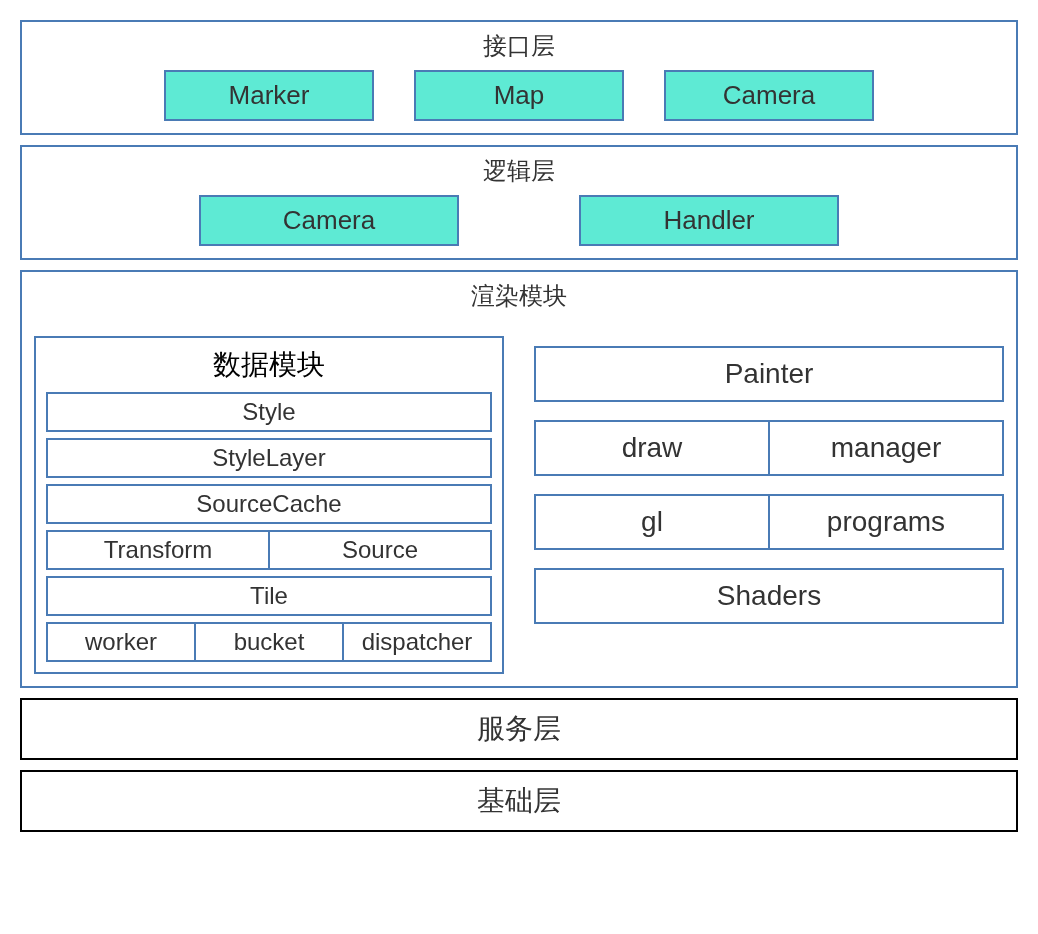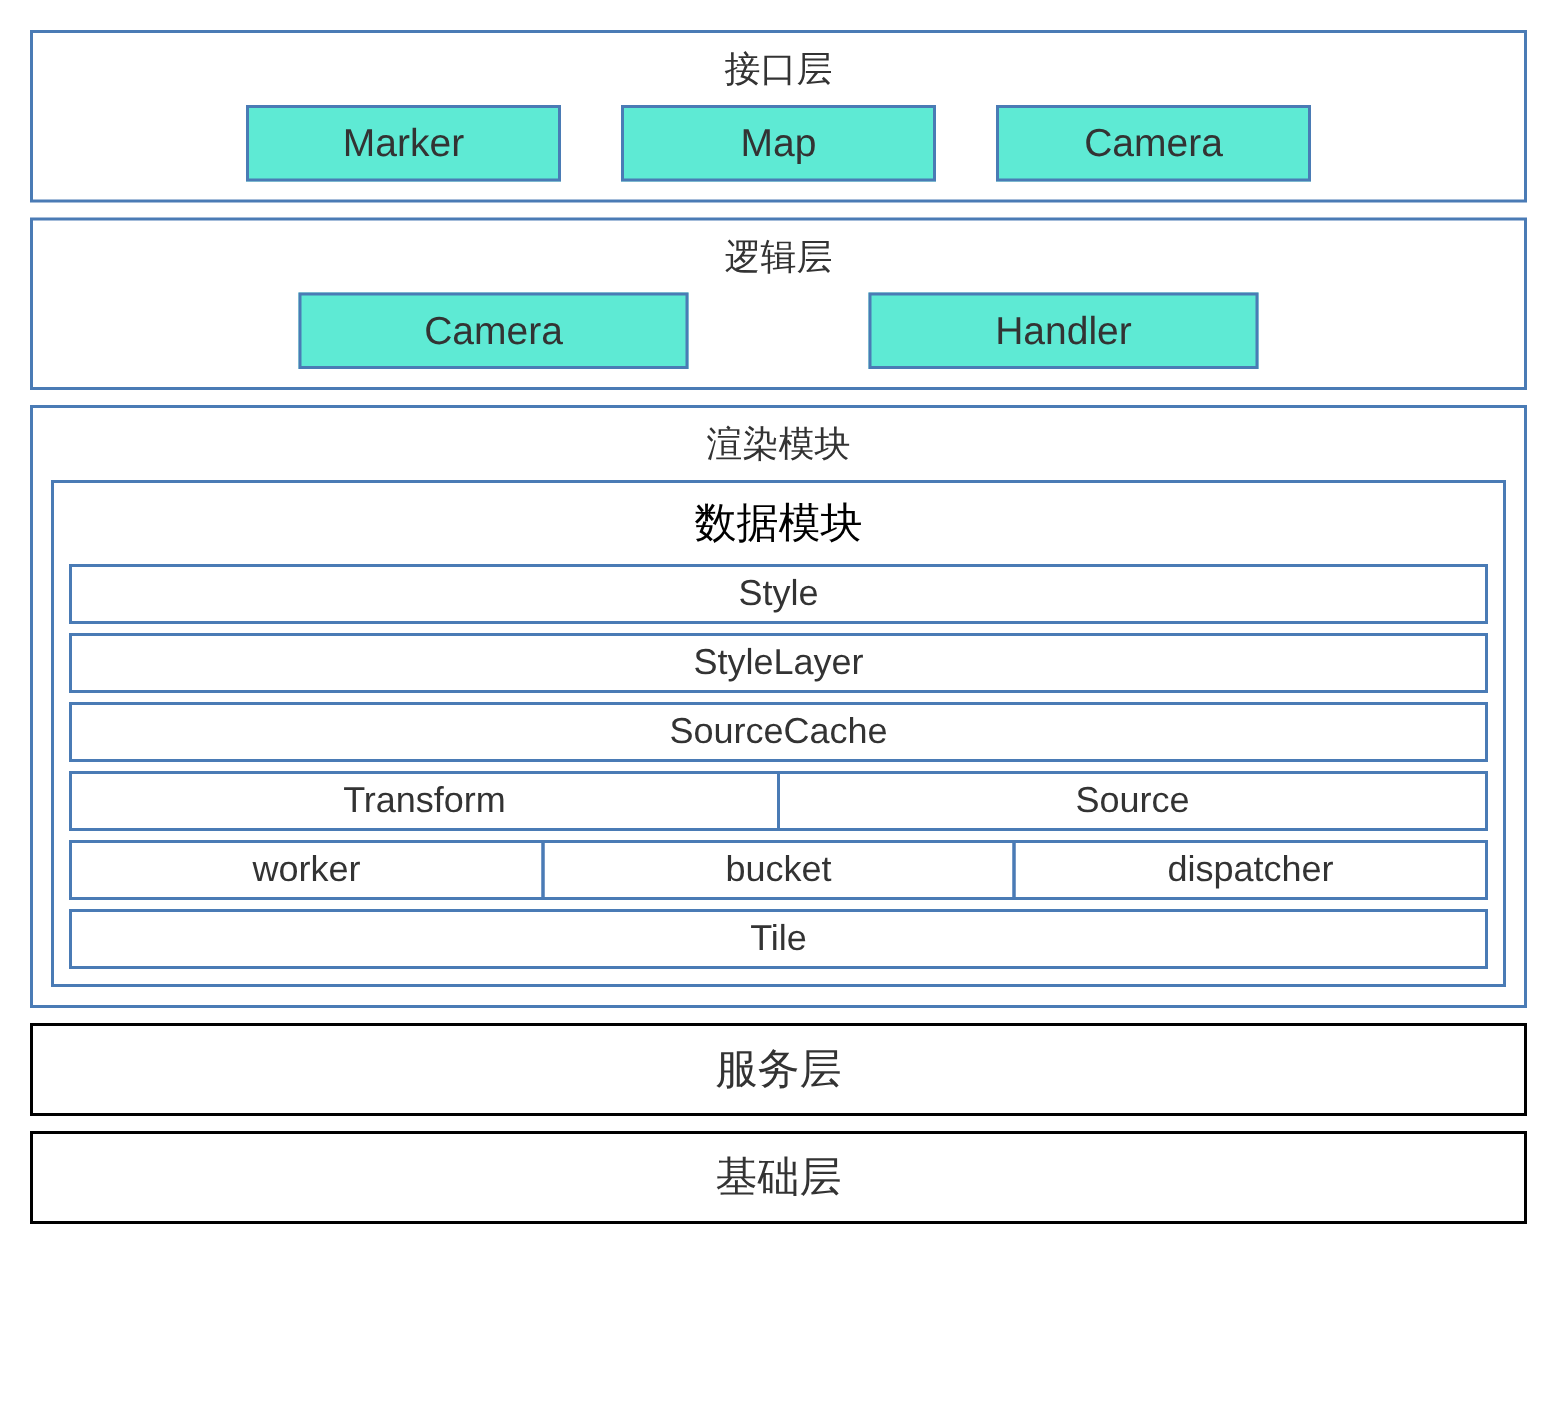--- a/index.html
+++ b/index.html
@@ -43,20 +43,21 @@
     }
     .box-logic {
       width: 260px;
     }
     .render-cols {
       display: flex;
       gap: 30px;
     }
     .render-col {
       flex: 1;
+      margin-top: 16px;
     }
     .data-module {
       border: 2px solid #4a7bb5;
       padding: 8px 10px 10px 10px;
     }
     .data-title {
       text-align: center;
       font-size: 28px;
       font-weight: 400;
       margin-bottom: 8px;
@@ -145,27 +146,39 @@
           <div class="data-box">StyleLayer</div>
         </div>
         <div class="data-row">
           <div class="data-box">SourceCache</div>
         </div>
         <div class="data-row">
           <div class="data-box">Transform</div>
           <div class="data-box">Source</div>
         </div>
         <div class="data-row">
+          <div class="data-box">Tile</div>
+        </div>
+        <div class="data-row">
           <div class="data-box">worker</div>
           <div class="data-box">bucket</div>
           <div class="data-box">dispatcher</div>
         </div>
-        <div class="data-row">
-          <div class="data-box">Tile</div>
-        </div>
       </div>
+    </div>
+    <div class="render-col right-col">
+      <div class="right-box">Painter</div>
+      <div class="right-row">
+        <div class="right-box">draw</div>
+        <div class="right-box">manager</div>
+      </div>
+      <div class="right-row">
+        <div class="right-box">gl</div>
+        <div class="right-box">programs</div>
+      </div>
+      <div class="right-box">Shaders</div>
     </div>
   </div>
 </div>
 
 <div class="simple-layer">服务层</div>
 
 <div class="simple-layer">基础层</div>
 
 </body></html>

